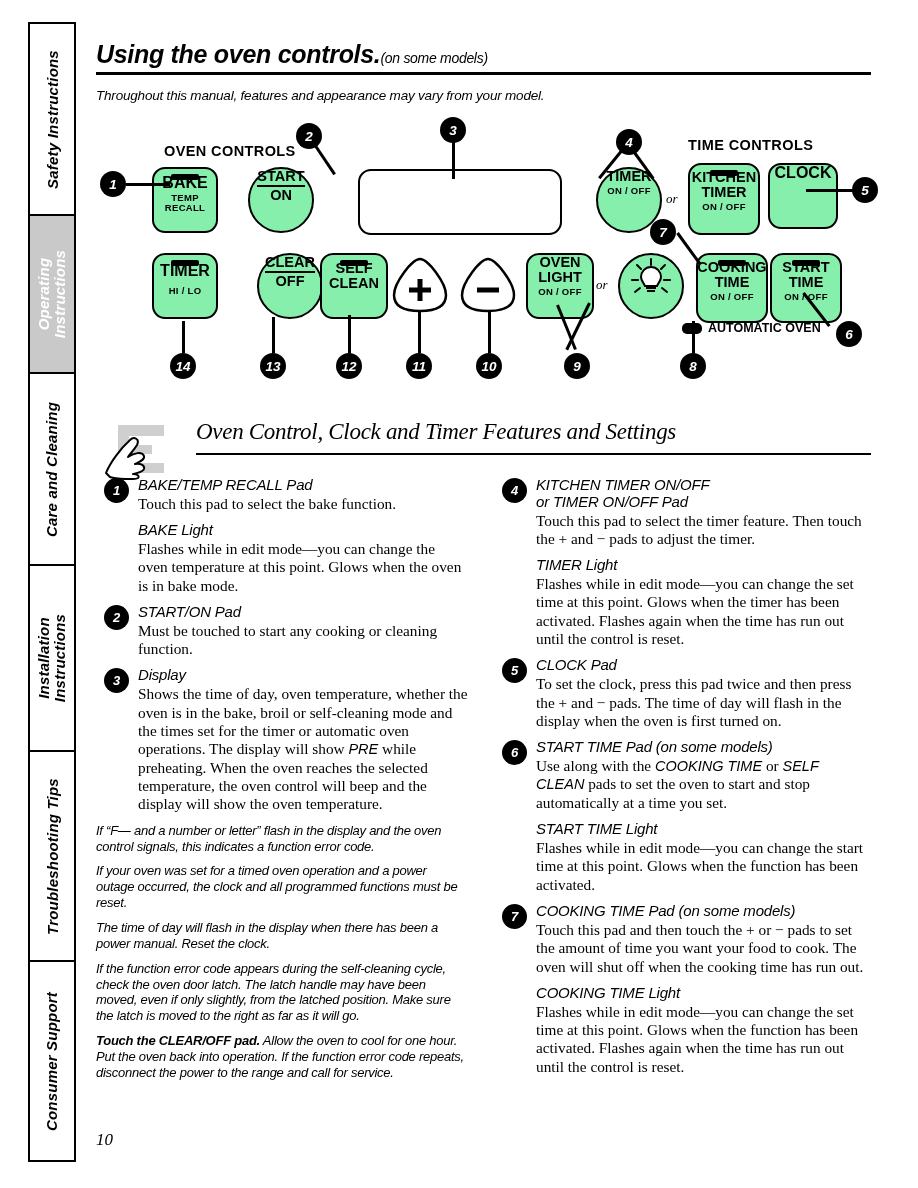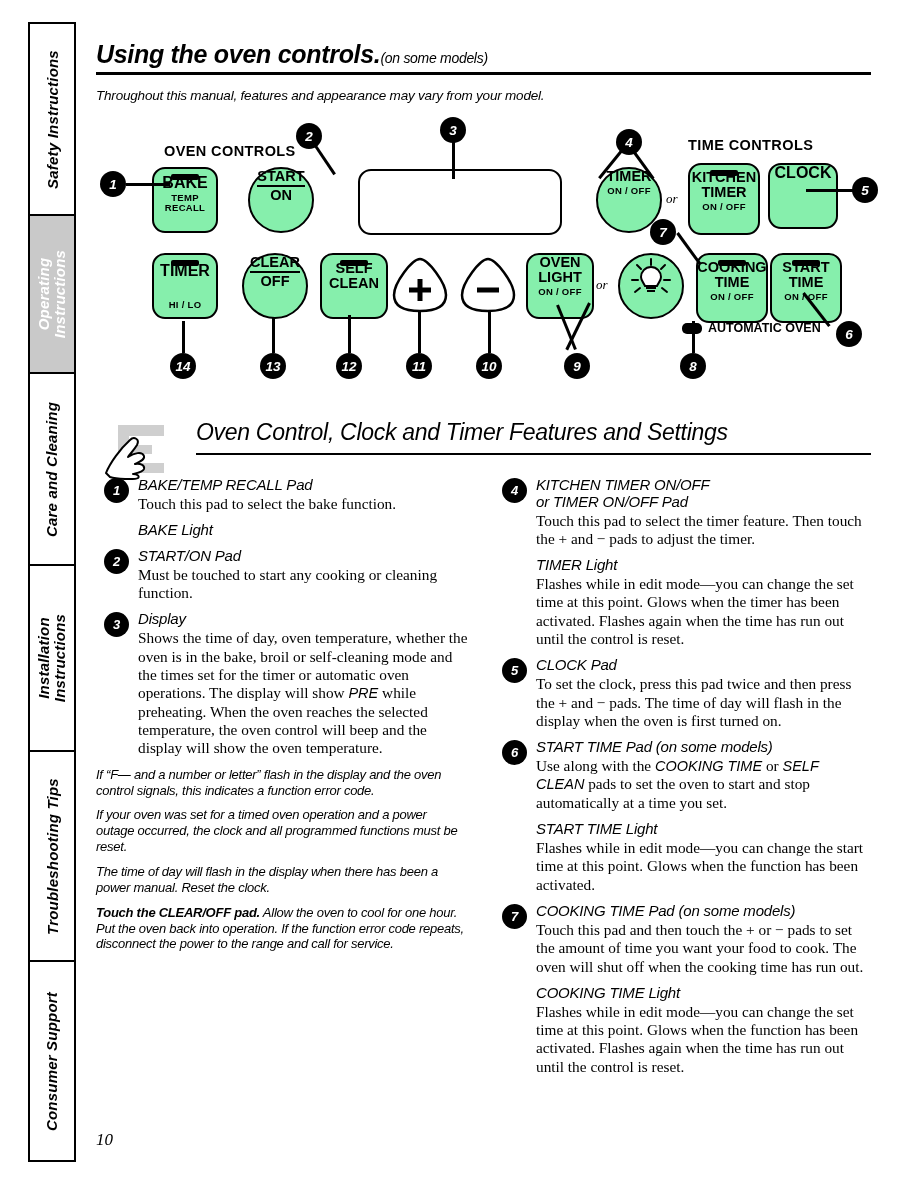--- a/index.html
+++ b/index.html
@@ -60,21 +60,21 @@
 
   #auto-oven{position:absolute;font-family:"Liberation Sans",sans-serif;font-weight:bold;font-size:12.5px;}
   #auto-dot{position:absolute;width:20px;height:11px;background:#000;border-radius:5px;}
 
   #display-box{position:absolute;border:2px solid #000;border-radius:13px;background:#fff;}
 
   
   #sec{position:relative;margin-top:16px;height:46px;}
   #hand{position:absolute;left:8px;top:0px;width:78px;height:60px;}
   #sec-title{position:absolute;left:100px;top:-2px;
-             font-family:Liberation Sans, sans-serif;font-style:italic;font-size:23px;
+             font-family:Liberation Serif, serif;font-style:italic;font-size:23px;
              letter-spacing:-.3px;}
   #sec-rule{position:absolute;left:100px;top:32px;width:675px;border-bottom:2px solid #000;}
 
   
   #cols{position:relative;margin-top:10px;display:flex;gap:26px;}
   .col{width:372px;position:relative;}
   .item{position:relative;padding-left:42px;margin-bottom:9px;}
   .inum{position:absolute;left:8px;top:1px;width:25px;height:25px;border-radius:50%;
         background:#000;color:#fff;font-family:"Liberation Sans",sans-serif;font-style:italic;
         font-weight:bold;font-size:13px;display:flex;align-items:center;justify-content:center;}
@@ -173,24 +173,24 @@
       <span class="s">ON / OFF</span>
     </div>
 
     <div class="pad sq" style="left:672px;top:48px;width:66px;height:62px;">
       <span class="m">CLOCK</span>
     </div>
 
     <div class="pad sq" style="left:56px;top:138px;width:62px;height:62px;">
       <span class="led"></span>
       <span class="m" style="margin-top:8px;">TIMER</span>
-      <span class="s" style="margin-top:21px;">HI / LO</span>
-    </div>
-
-    <div class="pad circ" style="left:146px;top:138px;width:62px;height:62px;">
+      <span class="s" style="margin-top:7px;">HI / LO</span>
+    </div>
+
+    <div class="pad circ" style="left:161px;top:138px;width:62px;height:62px;">
       <span class="m sm ul">CLEAR</span>
       <span class="m sm">OFF</span>
     </div>
 
     <div class="pad sq" style="left:224px;top:138px;width:64px;height:62px;">
       <span class="led"></span>
       <span class="m sm" style="margin-top:6px;">SELF</span>
       <span class="m sm">CLEAN</span>
     </div>
 
@@ -286,38 +286,40 @@
     <div class="col">
 
       <div class="item">
         <span class="inum">1</span>
         <div class="ihead">BAKE/TEMP RECALL Pad</div>
         <div class="ibody">Touch this pad to select the bake function.</div>
       </div>
 
       <div class="sub-block">
         <div class="ihead">BAKE Light</div>
+        <div class="ibody">Flashes while in edit mode—you can change the oven temperature at this point. Glows when the oven is in bake mode.</div>
       </div>
 
       <div class="item">
         <span class="inum">2</span>
         <div class="ihead">START/ON Pad</div>
         <div class="ibody">Must be touched to start any cooking or cleaning function.</div>
       </div>
 
       <div class="item">
         <span class="inum">3</span>
         <div class="ihead">Display</div>
         <div class="ibody"><span>Shows the time of day, oven temperature, whether the oven is in the bake, broil or self-cleaning mode and the times set for the timer or automatic oven operations. The display will show </span><b>PRE</b><span> while preheating. When the oven reaches the selected temperature, the oven control will beep and the display will show the oven temperature.</span></div>
       </div>
 
       <div class="notes-wrap">
         <div class="note">If “F— and a number or letter” flash in the display and the oven control signals, this indicates a function error code.</div>
         <div class="note">If your oven was set for a timed oven operation and a power outage occurred, the clock and all programmed functions must be reset.</div>
         <div class="note">The time of day will flash in the display when there has been a power manual. Reset the clock.</div>
+        <div class="note">If the function error code appears during the self-cleaning cycle, check the oven door latch. The latch handle may have been moved, even if only slightly, from the latched position. Make sure the latch is moved to the right as far as it will go.</div>
         <div class="note"><b>Touch the CLEAR/OFF pad.</b><span> Allow the oven to cool for one hour. Put the oven back into operation. If the function error code repeats, disconnect the power to the range and call for service.</span></div>
       </div>
     </div>
 
     <div class="col">
 
       <div class="item">
         <span class="inum">4</span>
         <div class="ihead" style="white-space:pre-line;">KITCHEN TIMER ON/OFF
 or TIMER ON/OFF Pad</div>

